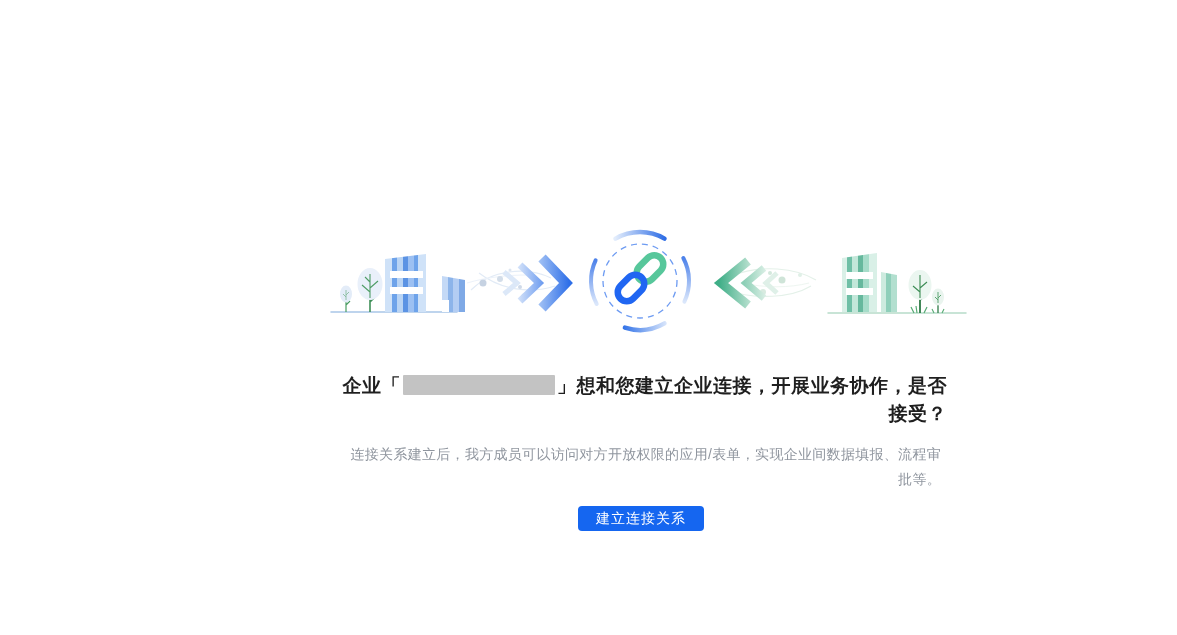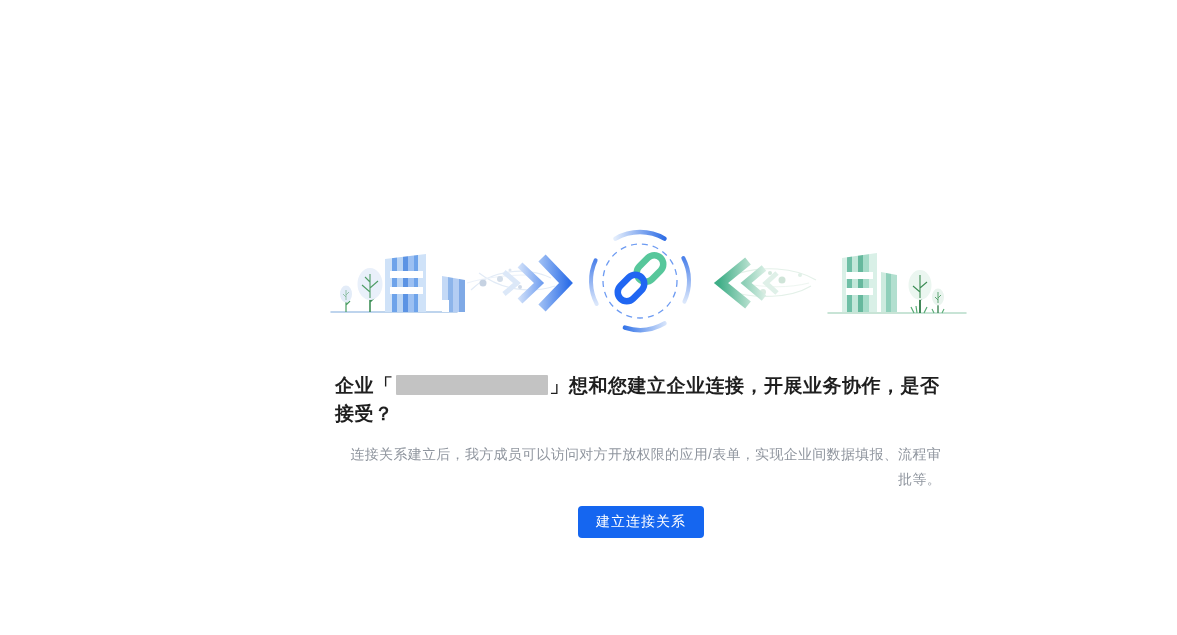--- a/index.html
+++ b/index.html
@@ -4,32 +4,32 @@
 <style>
   html,body{margin:0;padding:0;}
   body{
     width:1177px;height:635px;background:#ffffff;position:relative;overflow:hidden;
     font-family:"Liberation Sans",sans-serif;
   }
   .content{position:absolute;left:311px;top:228px;width:660px;}
   .illustration{display:block;width:660px;height:110px;}
   h1.title{
     margin:34px 24px 0;font-size:19px;line-height:28px;font-weight:bold;
-    color:#1f1f1f;text-align:left;letter-spacing:.5px;
+    color:#1f1f1f;text-align:right;letter-spacing:.5px;
   }
   .redact{
     display:inline-block;width:152px;height:20px;background:#c3c3c3;
     vertical-align:-3px;margin:0 2px;border-radius:1px;
   }
   p.desc{
     margin:14px 30px 0;font-size:14px;line-height:25px;color:#8f959e;
     text-align:right;letter-spacing:.3px;
   }
   button.accept{
-    display:block;margin:14px auto 0;min-width:124px;height:32px;padding:0 18px;
+    display:block;margin:14px auto 0;min-width:124px;height:25px;padding:0 18px;
     background:#1566f0;color:#ffffff;font-size:14px;border:none;border-radius:4px;
     cursor:pointer;font-family:inherit;letter-spacing:1px;
   }
 </style>
 </head>
 <body>
 
 <div class="content">
 
   <svg class="illustration" viewBox="0 0 660 110" aria-hidden="true">

